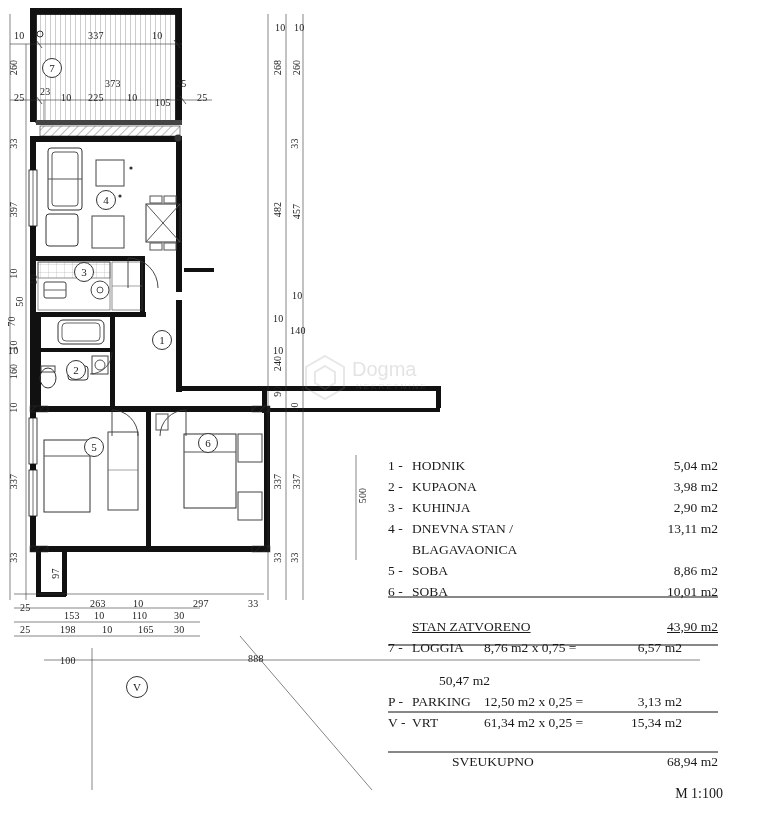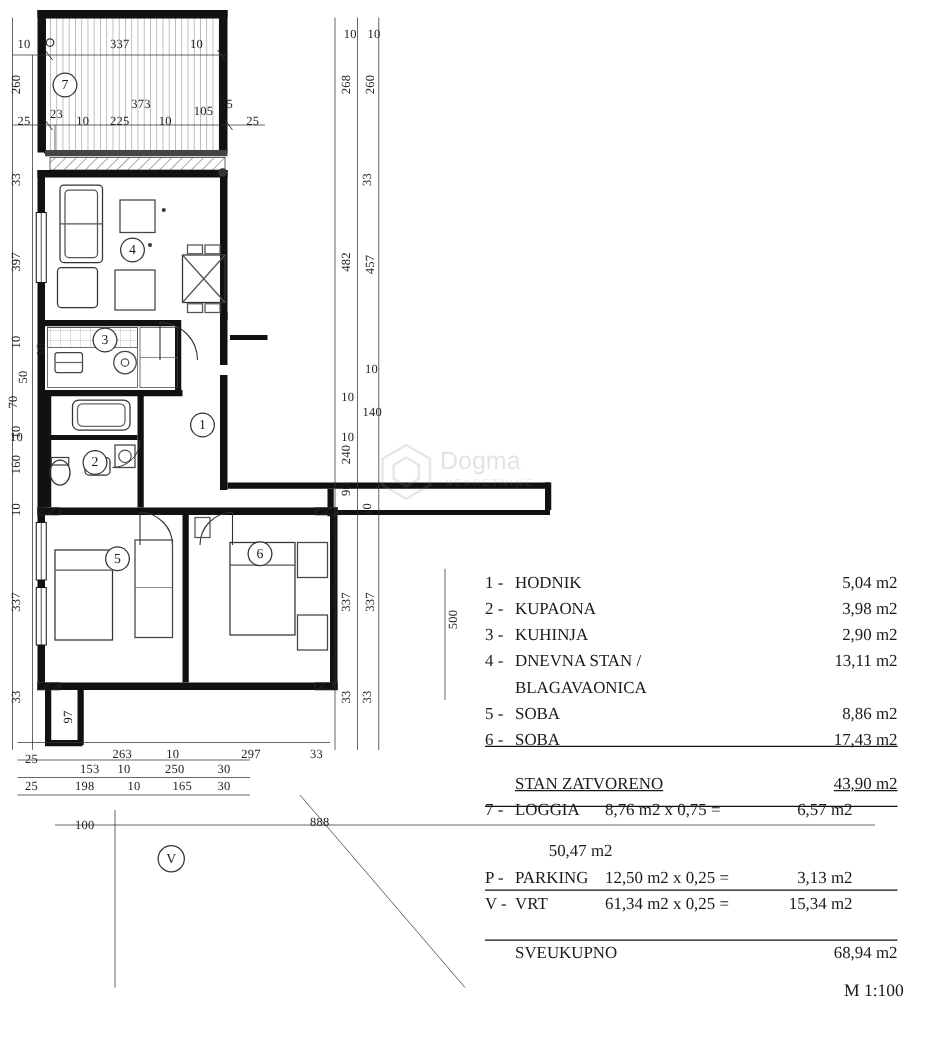--- a/index.html
+++ b/index.html
@@ -216,36 +216,36 @@
   <div class="dim" style="left:152px;top:30px;">10</div>
   <div class="dim" style="left:14px;top:30px;">10</div>
   <div class="dim" style="left:275px;top:22px;">10</div>
   <div class="dim" style="left:294px;top:22px;">10</div>
   <div class="dim" style="left:105px;top:78px;">373</div>
   <div class="dim" style="left:176px;top:78px;">25</div>
   <div class="dim" style="left:40px;top:86px;">23</div>
   <div class="dim" style="left:61px;top:92px;">10</div>
   <div class="dim" style="left:88px;top:92px;">225</div>
   <div class="dim" style="left:127px;top:92px;">10</div>
-  <div class="dim" style="left:155px;top:84px;">105</div>
+  <div class="dim" style="left:155px;top:97px;">105</div>
   <div class="dim" style="left:197px;top:92px;">25</div>
   <div class="dim" style="left:14px;top:92px;">25</div>
   <div class="dim" style="left:8px;top:345px;">10</div>
   <div class="dim" style="left:273px;top:313px;">10</div>
   <div class="dim" style="left:292px;top:290px;">10</div>
   <div class="dim" style="left:273px;top:345px;">10</div>
   <div class="dim" style="left:290px;top:325px;">140</div>
   <div class="dim" style="left:90px;top:598px;">263</div>
   <div class="dim" style="left:133px;top:598px;">10</div>
   <div class="dim" style="left:193px;top:598px;">297</div>
   <div class="dim" style="left:248px;top:598px;">33</div>
   <div class="dim" style="left:20px;top:602px;">25</div>
   <div class="dim" style="left:64px;top:610px;">153</div>
   <div class="dim" style="left:94px;top:610px;">10</div>
-  <div class="dim" style="left:132px;top:610px;">250</div>
+  <div class="dim" style="left:132px;top:610px;">110</div>
   <div class="dim" style="left:174px;top:610px;">30</div>
   <div class="dim" style="left:20px;top:624px;">25</div>
   <div class="dim" style="left:60px;top:624px;">198</div>
   <div class="dim" style="left:102px;top:624px;">10</div>
   <div class="dim" style="left:138px;top:624px;">165</div>
   <div class="dim" style="left:174px;top:624px;">30</div>
   <div class="dim" style="left:60px;top:655px;">100</div>
   <div class="dim" style="left:248px;top:653px;">888</div>
 
   <div class="dim v" style="left:6px;top:62px;transform:rotate(-90deg);">260</div>
@@ -311,21 +311,21 @@
       <div class="val"></div>
     </div>
     <div class="row">
       <div class="k">5 -</div>
       <div class="nm">SOBA</div>
       <div class="val">8,86 m2</div>
     </div>
     <div class="row">
       <div class="k">6 -</div>
       <div class="nm">SOBA</div>
-      <div class="val">17,43 m2</div>
+      <div class="val">10,01 m2</div>
     </div>
 
     <div class="row" style="margin-top:14px;text-decoration:underline;">
       <div class="k"></div>
       <div class="nm">STAN ZATVORENO</div>
       <div class="val">43,90 m2</div>
     </div>
     <div class="row">
       <div class="k">7 -</div>
       <div class="nm" style="flex:0 0 72px;">LOGGIA</div>
@@ -343,21 +343,21 @@
       <div class="calc">12,50 m2 x 0,25 =</div>
       <div class="val">3,13 m2</div>
     </div>
     <div class="row">
       <div class="k">V -</div>
       <div class="nm" style="flex:0 0 72px;">VRT</div>
       <div class="calc">61,34 m2 x 0,25 =</div>
       <div class="val">15,34 m2</div>
     </div>
 
-    <div class="row" style="margin-top:18px;">
+    <div class="row" style="margin-top:18px;gap:40px;">
       <div class="k"></div>
       <div class="nm">SVEUKUPNO</div>
       <div class="val">68,94 m2</div>
     </div>
   </div>
 
   <div class="scale">M 1:100</div>
 </div>
 
 </body></html>

